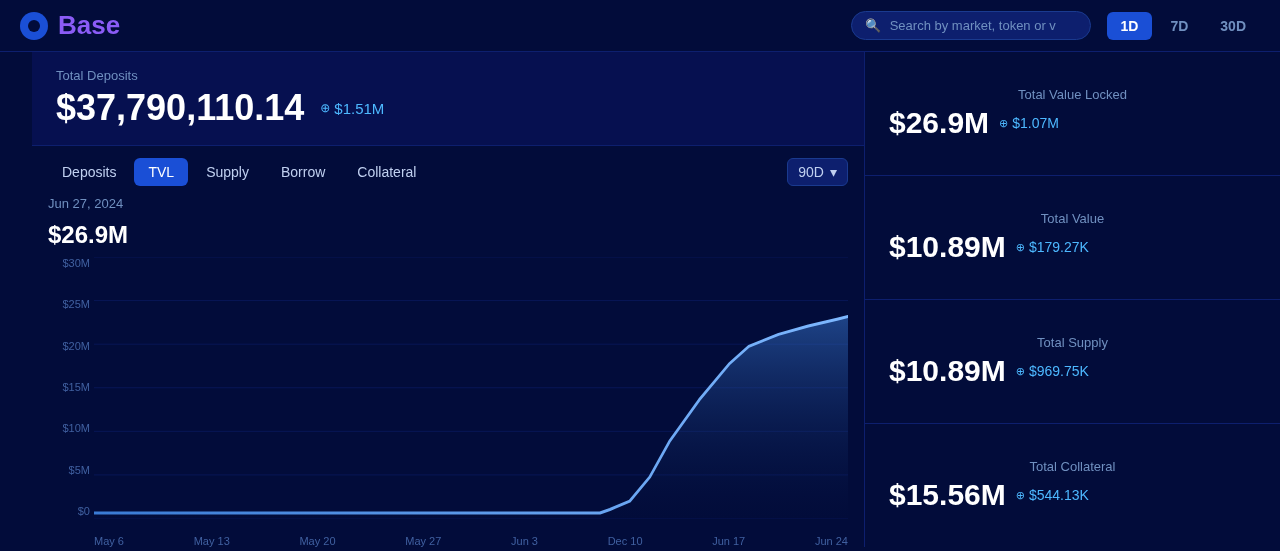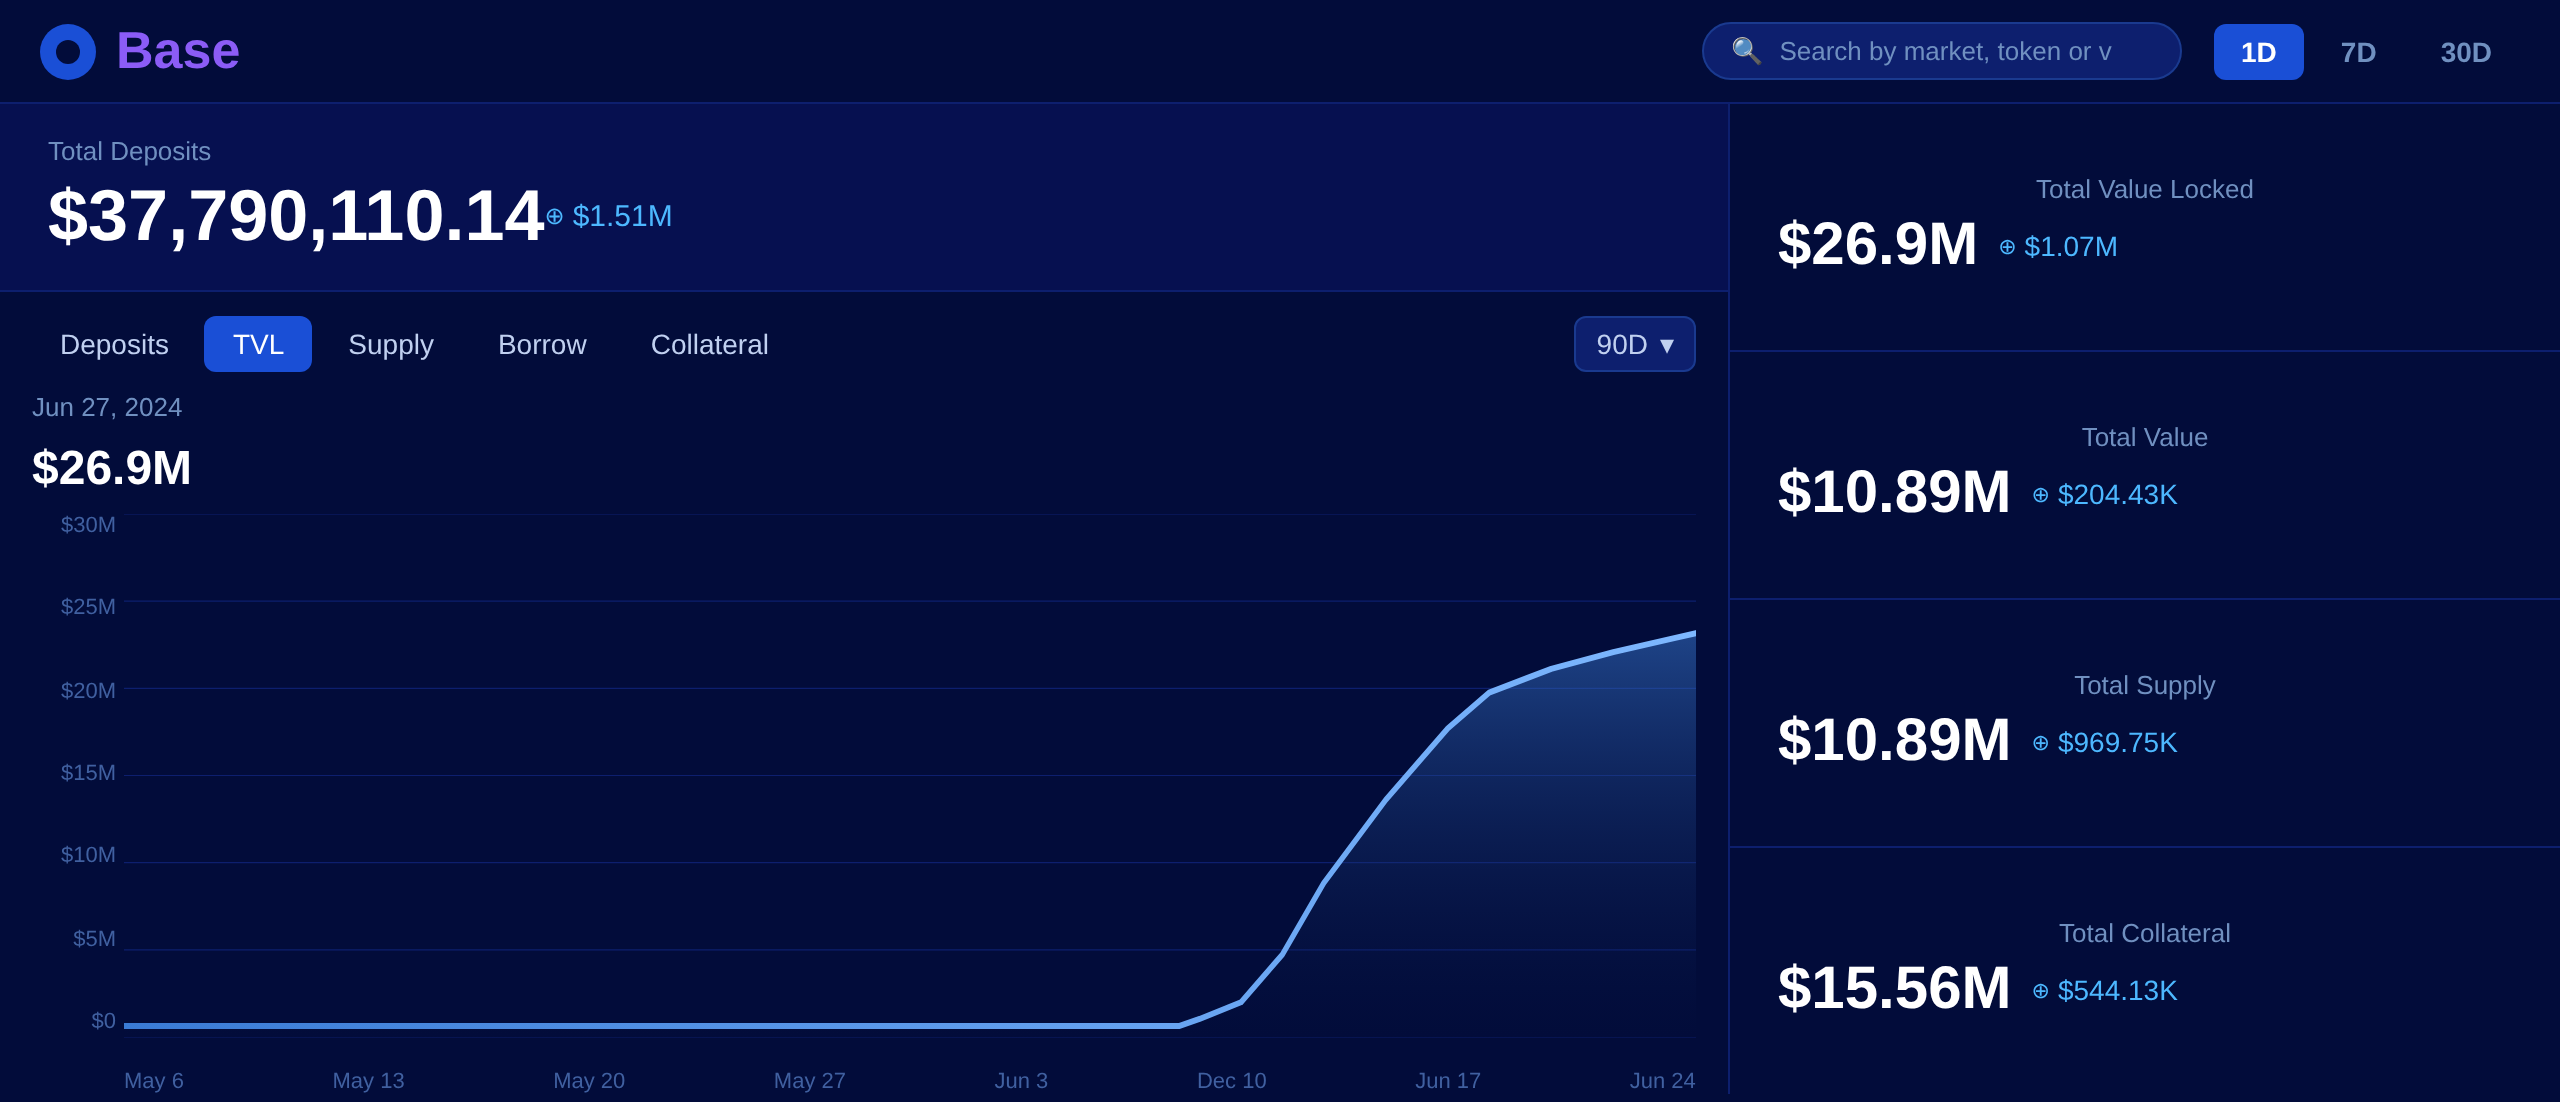--- a/index.html
+++ b/index.html
@@ -84,20 +84,21 @@
     }
     .time-btn.active {
       background: #1a4fd6;
       color: #fff;
     }
 
     
     .main {
       display: flex;
       height: calc(551px - 56px);
+      padding-left: 32px;
     }
 
     
     .left-panel {
       flex: 1;
       display: flex;
       flex-direction: column;
       border-right: 1px solid #0d1f6e;
     }
 
@@ -108,21 +109,21 @@
       border-bottom: 1px solid #0d1f6e;
     }
     .stats-label {
       font-size: 13px;
       color: #7090c0;
       margin-bottom: 4px;
     }
     .stats-value-row {
       display: flex;
       align-items: center;
-      gap: 0;
+      gap: 16px;
     }
     .stats-big-value {
       font-size: 36px;
       font-weight: 700;
       color: #fff;
     }
     .stats-delta {
       font-size: 15px;
       color: #4db8ff;
       display: flex;
@@ -384,21 +385,21 @@
       <div class="stat-card-row">
         <span class="stat-card-value">$26.9M</span>
         <span class="stat-card-delta">$1.07M</span>
       </div>
     </div>
 
     <div class="stat-card">
       <div class="stat-card-label">Total Value</div>
       <div class="stat-card-row">
         <span class="stat-card-value">$10.89M</span>
-        <span class="stat-card-delta">$204.43K</span>
+        <span class="stat-card-delta">$179.27K</span>
       </div>
     </div>
 
     <div class="stat-card">
       <div class="stat-card-label">Total Supply</div>
       <div class="stat-card-row">
         <span class="stat-card-value">$10.89M</span>
         <span class="stat-card-delta">$969.75K</span>
       </div>
     </div>

